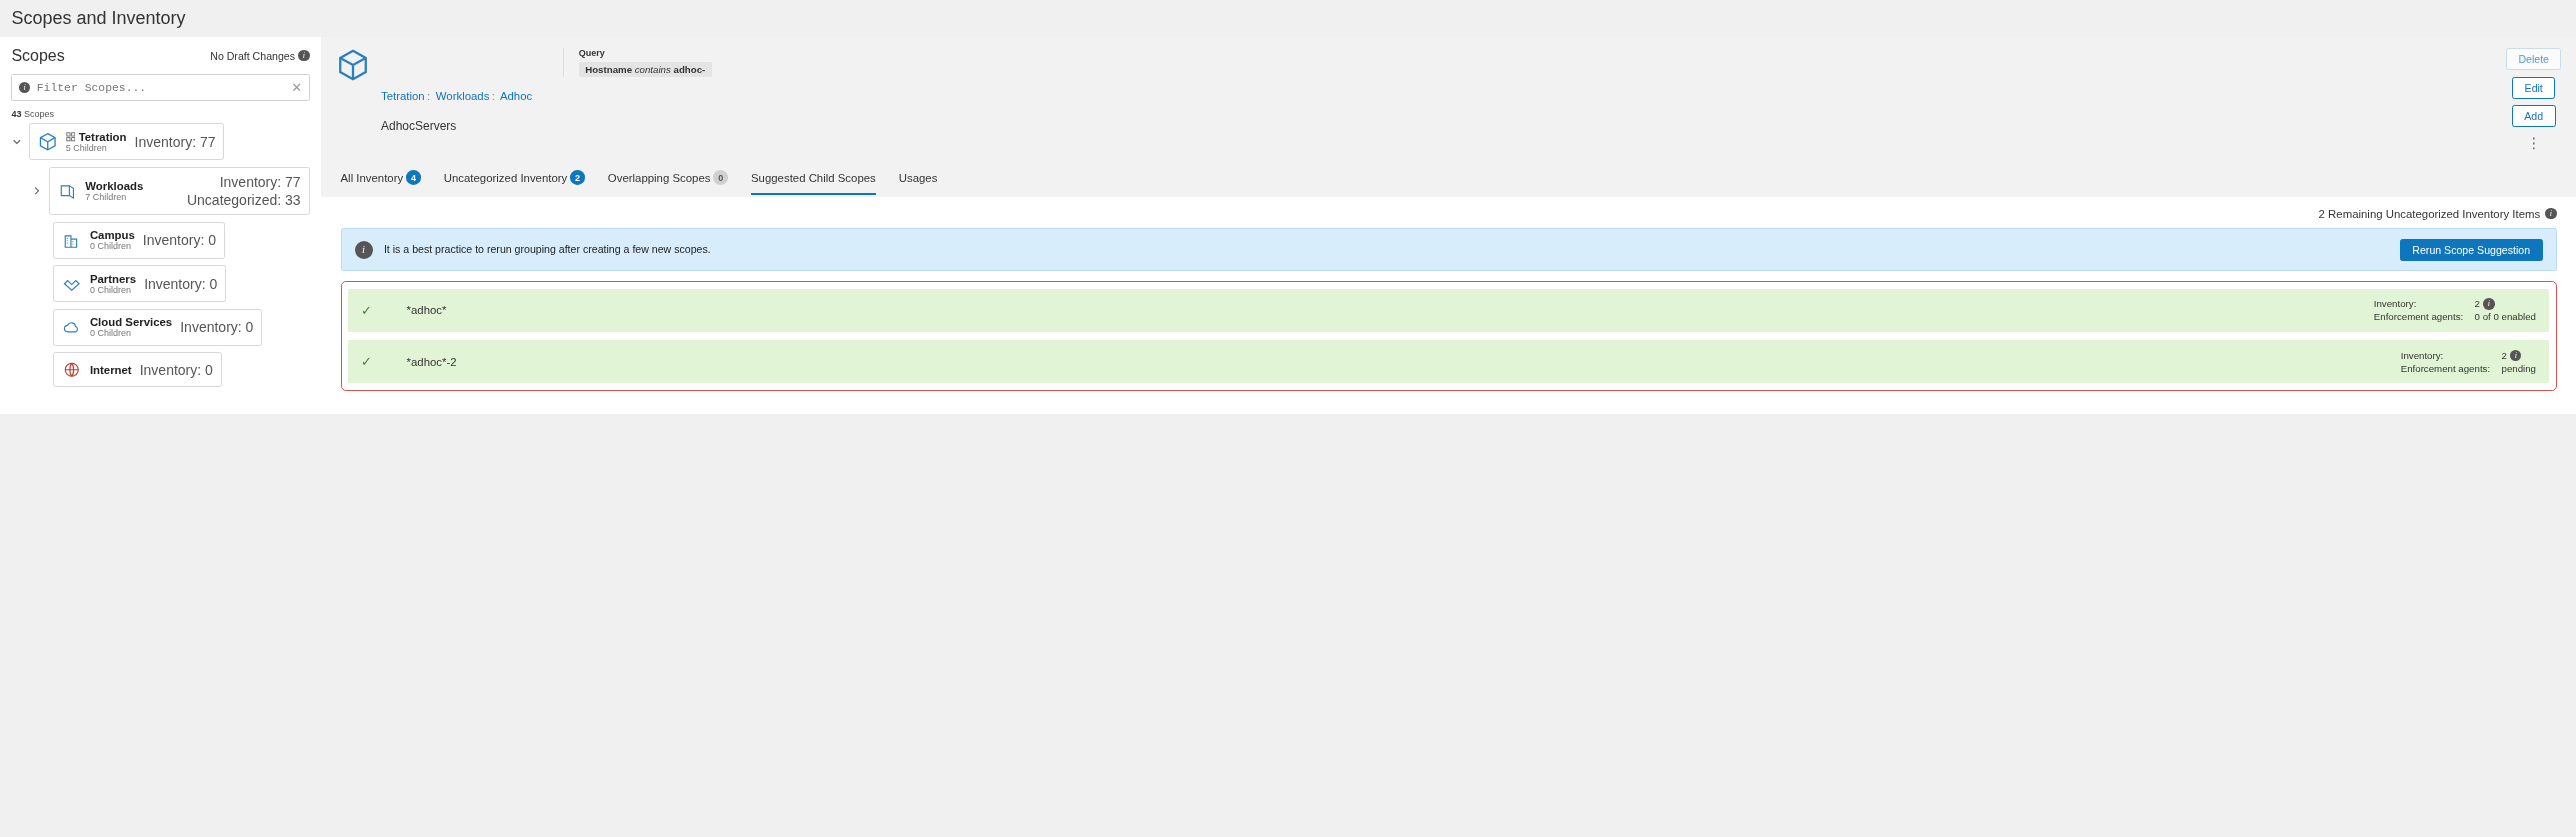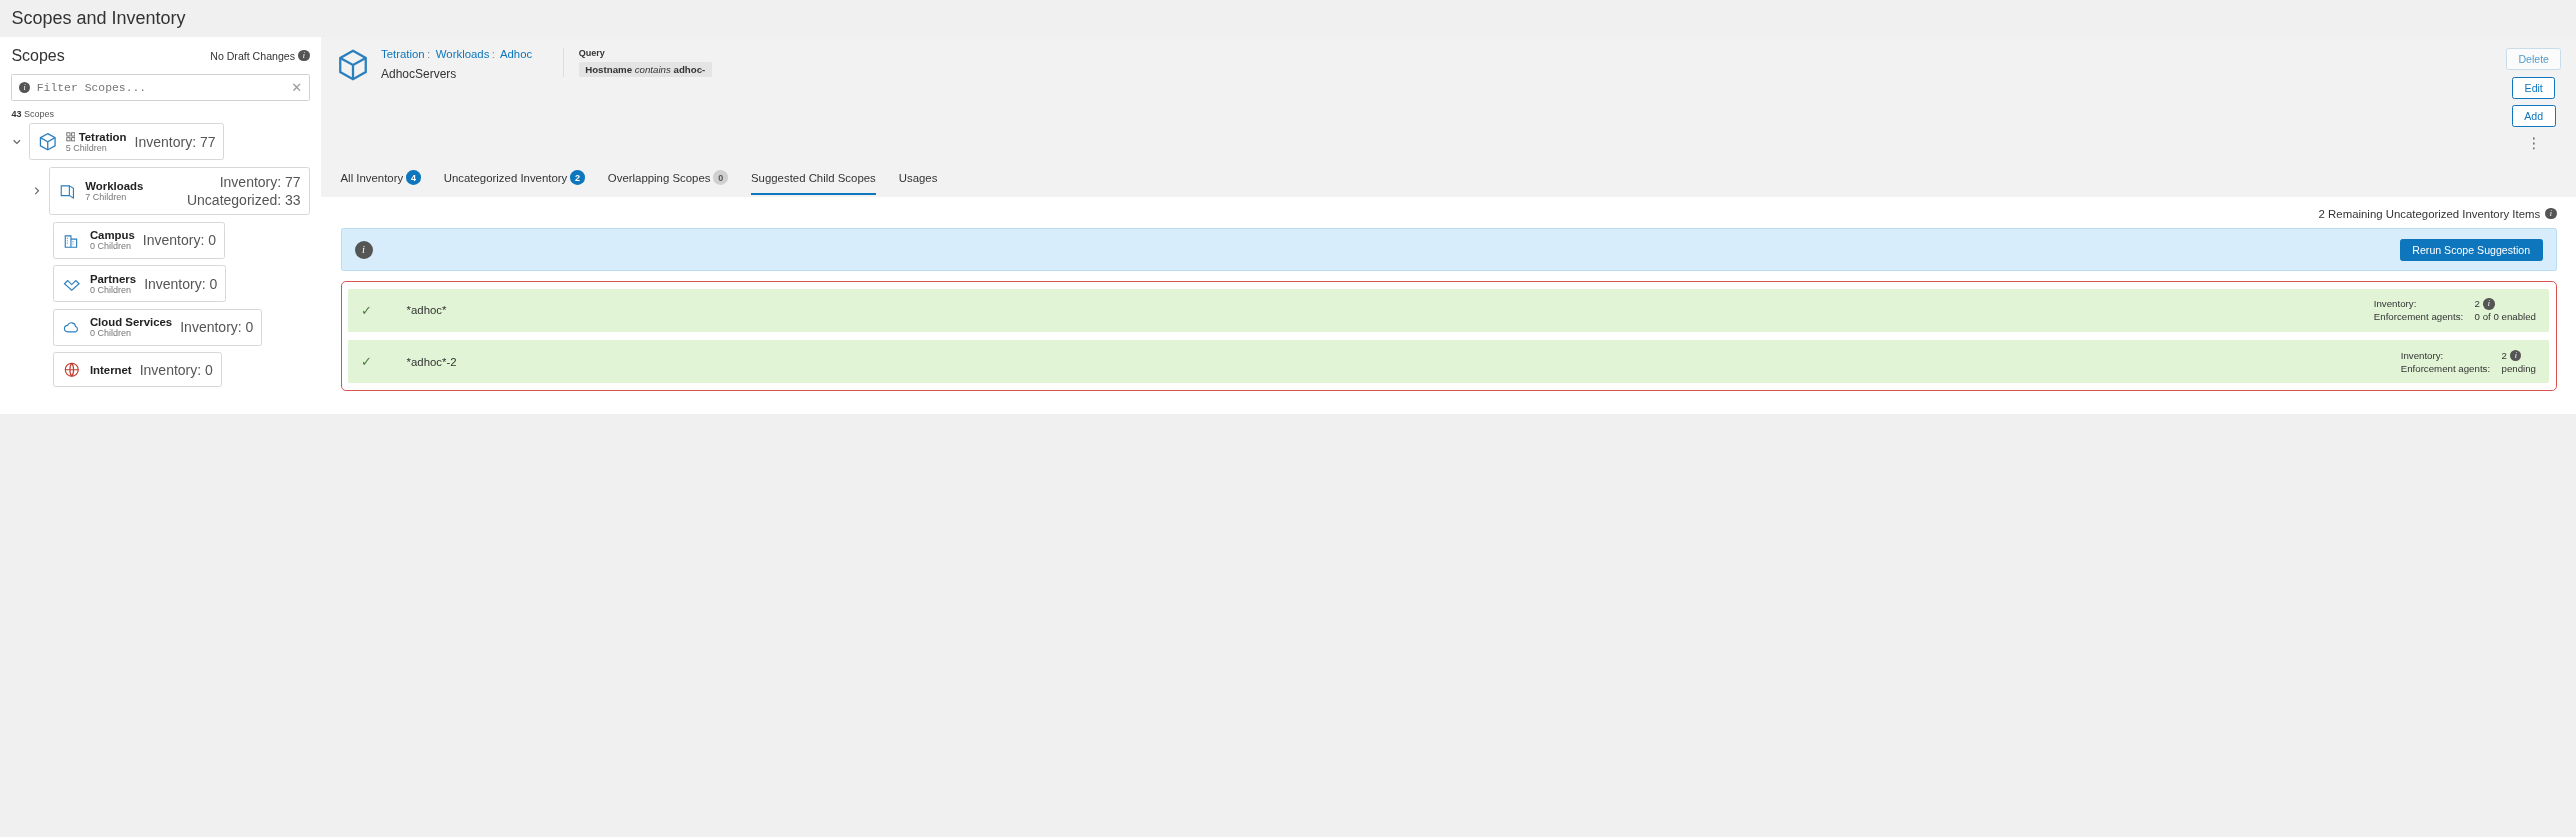--- a/index.html
+++ b/index.html
@@ -24,21 +24,21 @@
   .node-icon { width: 19.5px; height: 19.5px; flex-shrink: 0; display:flex; align-items:center; justify-content:center; }
   .node-main { display: flex; flex-direction: column; }
   .node-name { font-size: 11.4px; font-weight: 600; color: #222; }
   .node-sub { font-size: 9px; color: #777; }
   .node-right { margin-left: auto; text-align: right; font-size: 14px; color: #555; display:flex; flex-direction:column; gap:1.6px;}
   .indent-1 { padding-left: 19.5px; }
   .indent-2 { padding-left: 42px; }
   .main { flex: 1; background: #f2f2f2; display: flex; flex-direction: column; }
   .crumbs-bar { display: flex; align-items: flex-start; padding: 11.4px 14.6px; gap: 11.4px; }
   .box-icon { width: 34px; height: 34px; flex-shrink:0; }
-  .crumbs-text { display: flex; flex-direction: column; gap: 7px; }
+  .crumbs-text { display: flex; flex-direction: column; gap: 17px; margin-top: 42px; }
   .breadcrumb { font-size: 11.4px; }
   .breadcrumb a { color: #0e76bc; text-decoration: none; }
   .breadcrumb .sep { color: #888; padding: 0 2.4px; }
   .scope-name { font-size: 12px; color: #333; }
   .query-block { margin-left: 19.5px; border-left: 0.8px solid #ddd; padding-left: 14.6px;}
   .query-label { font-size: 9px; font-weight: 600; color: #333; }
   .query-chip { display: inline-block; background: #e4e4e4; border-radius: 1.6px; padding: 2.4px 6.5px; font-size: 9.7px; margin-top: 3.2px; }
   .query-chip em { font-style: italic; }
   .actions { margin-left: auto; display: flex; align-items: center; gap: 6.5px; flex-direction: column; }
   .btn { border: 0.8px solid #c7c7c7; background: #fff; border-radius: 2.4px; padding: 4px 11.4px; font-size: 10.6px; cursor: pointer; color: #333; }
@@ -269,20 +269,21 @@
 
       <div class="tab-body">
         <div class="remaining-line">
           <span>2 Remaining Uncategorized Inventory Items</span>
           <span class="info-dot">i</span>
         </div>
 
         <div class="info-banner">
           <span class="info-big">i</span>
           <div class="banner-text">
+            <div>It is a best practice to rerun grouping after creating a few new scopes.</div>
           </div>
           <button class="btn solid">Rerun Scope Suggestion</button>
         </div>
 
         <div class="highlight-group">
           <div class="sugg-row">
             <span class="check-ic">✓</span>
             <span class="sugg-name">*adhoc*</span>
             <div class="sugg-meta">
               <span class="mlabel">Inventory:</span>

